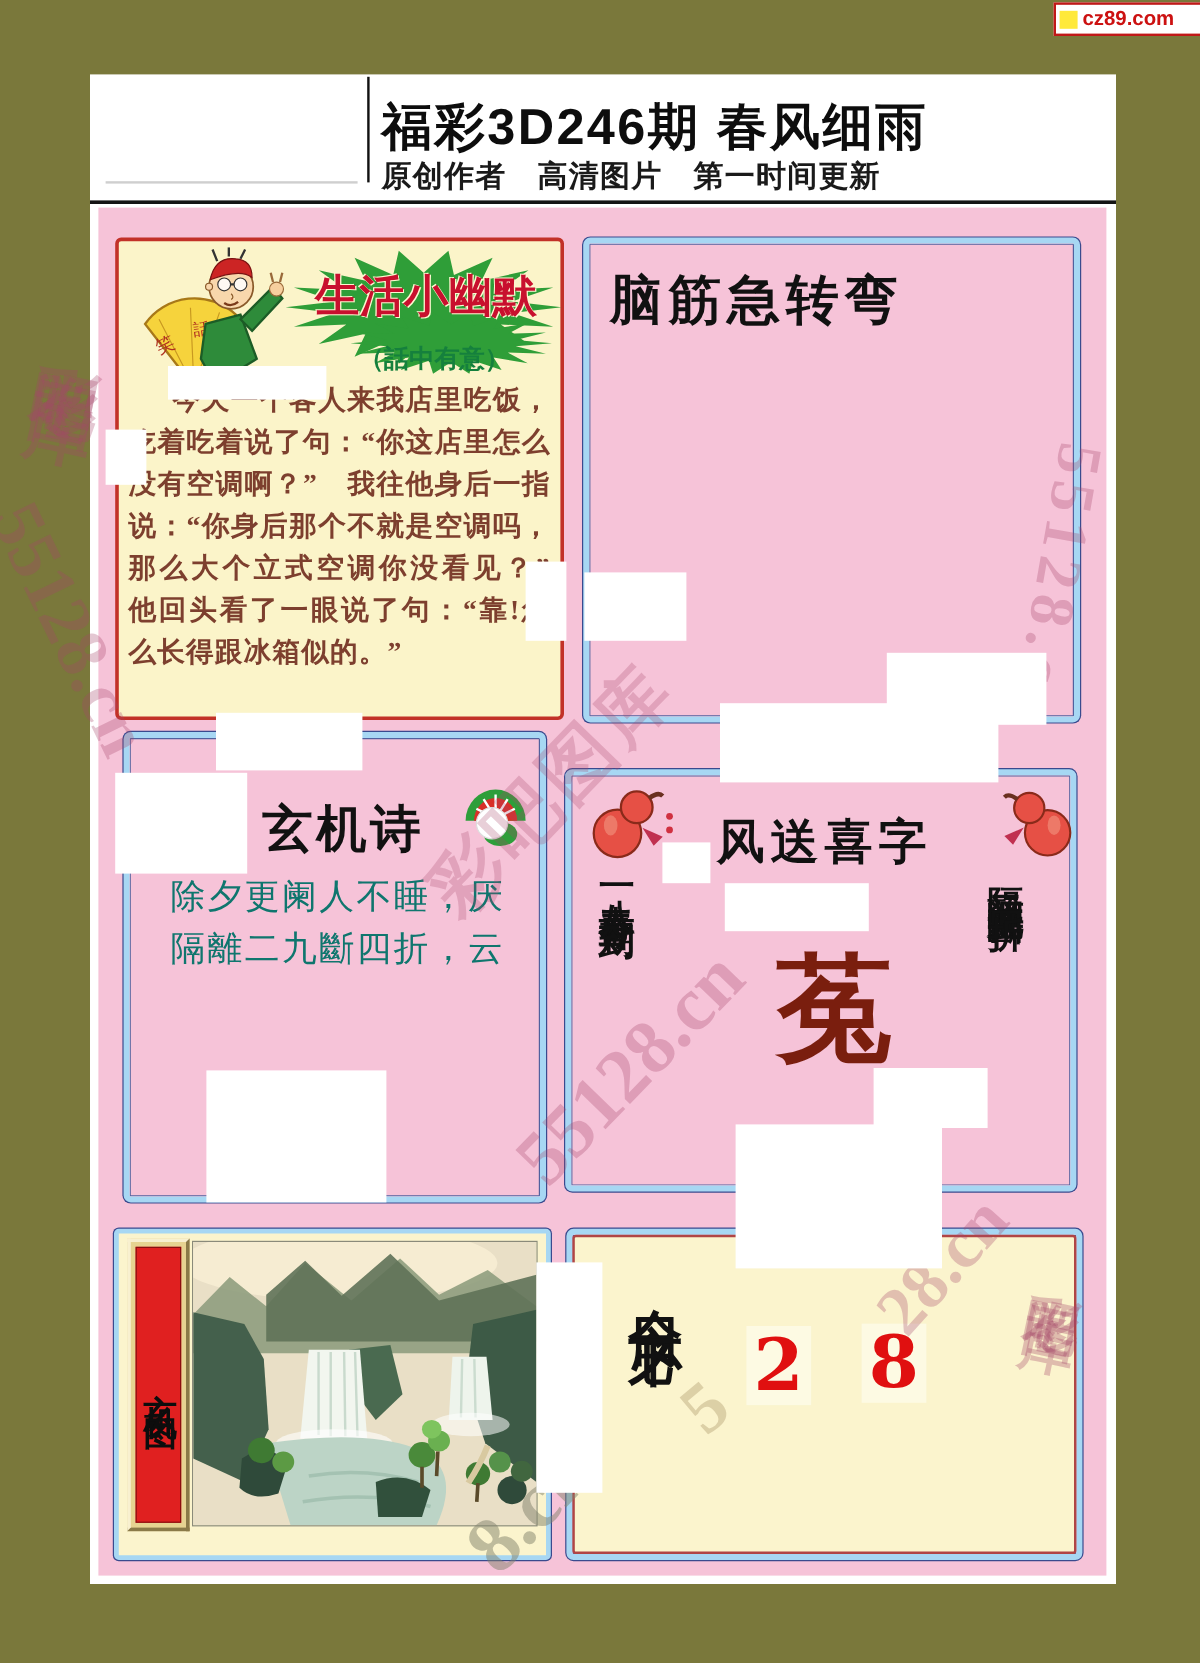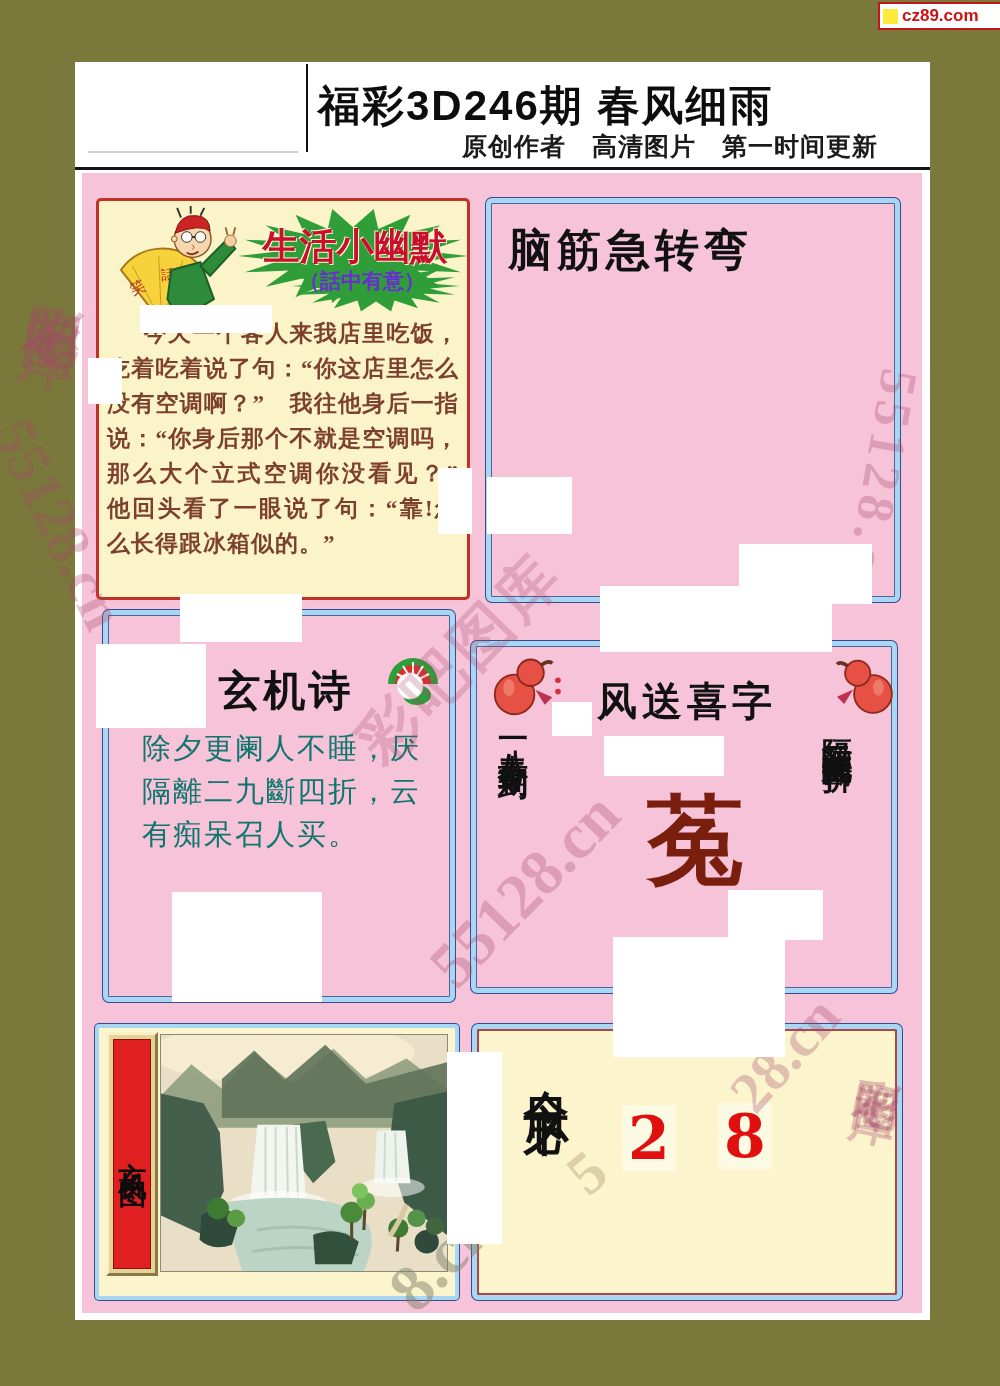--- a/index.html
+++ b/index.html
@@ -14,21 +14,21 @@
          text-decoration:none;z-index:10;}
   .badge-sq{width:15px;height:15px;background:#ffe93a;display:inline-block;}
   
   .page{position:absolute;left:75px;top:62px;width:855px;height:1258px;background:#ffffff;}
   .pink{position:absolute;left:82px;top:173px;width:840px;height:1140px;background:#f6c3d8;}
   .hdr-divider{position:absolute;left:306px;top:64px;width:2px;height:88px;background:#111;}
   .hdr-underline{position:absolute;left:88px;top:151px;width:210px;height:2px;background:#cfcfcf;}
   .hdr-title{position:absolute;left:318px;top:78px;width:560px;text-align:left;
              font-family:"Liberation Sans",sans-serif;font-weight:bold;font-size:42px;
              letter-spacing:2px;color:#0d0d0d;white-space:nowrap;}
-  .hdr-sub{position:absolute;left:318px;top:130px;width:560px;text-align:right;
+  .hdr-sub{position:absolute;left:318px;top:130px;width:560px;text-align:left;
            font-family:"Liberation Sans",sans-serif;font-weight:600;font-size:25px;
            letter-spacing:1px;color:#1a1a1a;white-space:nowrap;}
   .hdr-rule{position:absolute;left:75px;top:167px;width:855px;height:3px;background:#141414;}
   
   .box{position:absolute;z-index:1;}
   .humor-box{left:96px;top:198px;width:368px;height:396px;background:#fbf4c9;
              border:3px solid #c23128;border-radius:5px;}
   .blue-box{border:5px solid #a7d7f3;background:#f6c3d8;border-radius:6px;
             box-shadow:0 0 0 1px #3a4a8e, inset 0 0 0 1px #51619e;}
   .teaser-box{left:486px;top:198px;width:404px;height:394px;}
@@ -37,22 +37,22 @@
   .pic-box{left:95px;top:1024px;width:356px;height:268px;background:#fbf4cd;
            border:4px solid #a7d7f3;border-radius:4px;box-shadow:0 0 0 1px #3a4a8e;}
   .must-box{left:472px;top:1024px;width:420px;height:266px;}
   .must-inner{position:absolute;inset:0;background:#fbf4cd;border:2px solid #b04545;border-radius:3px;}
   
   .starburst{position:absolute;background:#2f9e38;
      clip-path:polygon(100% 50%,82% 55%,97% 67%,78% 65%,88% 82%,71% 73%,75% 93%,61% 78%,59% 99%,50% 80%,41% 99%,39% 78%,25% 93%,29% 73%,12% 82%,22% 65%,3% 67%,18% 55%,0% 50%,18% 45%,3% 33%,22% 35%,12% 18%,29% 27%,25% 7%,39% 22%,41% 1%,50% 20%,59% 1%,61% 22%,75% 7%,71% 27%,88% 18%,78% 35%,97% 33%,82% 45%);}
   .humor-title{position:absolute;left:147px;top:21px;width:218px;text-align:center;z-index:2;
                font-weight:bold;font-size:37px;color:#c8102e;white-space:nowrap;
                text-shadow:1px 1px 0 #fdf7d0,-1px -1px 0 #fdf7d0;}
-  .humor-sub{position:absolute;left:200px;top:66px;z-index:2;font-weight:bold;
-             font-size:21px;color:#6d28d9;white-space:nowrap;}
+  .humor-sub{position:absolute;left:200px;top:84px;z-index:2;font-weight:bold;
+             font-size:21px;color:#15803d;white-space:nowrap;}
   .humor-body{position:absolute;left:8px;top:115px;width:352px;font-size:23px;line-height:35px;
               font-weight:bold;color:#7d3f2e;text-indent:1.6em;letter-spacing:1px;text-align:justify;}
   
   .teaser-title{position:absolute;left:17px;top:18px;font-size:44px;font-weight:600;
                 letter-spacing:5px;color:#111;white-space:nowrap;}
   .teaser-body{position:absolute;left:23px;top:112px;width:374px;font-size:29px;line-height:42px;
                letter-spacing:2px;color:#111;text-align:justify;}
   
   .poem-title{position:absolute;left:98px;top:48px;width:160px;text-align:center;font-size:42px;
               font-weight:600;letter-spacing:3px;color:#111;white-space:nowrap;}
@@ -153,21 +153,20 @@
       <path d="M12 36 A18 19 0 1 1 48 36 Z" fill="#d83028"></path>
       <g stroke="#ffffff" stroke-width="2">
         <path d="M30 34 L14 26 M30 34 L20 18 M30 34 L30 14 M30 34 L40 18 M30 34 L46 26"></path>
       </g>
       <ellipse cx="34" cy="47" rx="14" ry="10" fill="#2e9e3a"></ellipse>
       <circle cx="27" cy="38" r="13" fill="#ffffff" stroke="#dddddd"></circle>
     </svg>
     <div class="poem-lines">
       <div>除夕更阑人不睡，厌</div>
       <div>隔離二九斷四折，云</div>
-      <div>有痴呆召人买。</div>
     </div>
   </div>
 
   <div class="box blue-box wind-box">
     <svg class="abs" style="left:8px;top:6px;" width="80" height="66" viewBox="0 0 80 70">
       <circle cx="30" cy="45" r="21" fill="#e65045" stroke="#8a2a1a" stroke-width="2"></circle>
       <circle cx="47" cy="22" r="14" fill="#e65045" stroke="#8a2a1a" stroke-width="2"></circle>
       <path d="M58 14 Q66 8 70 12" stroke="#6a3020" stroke-width="4" fill="none"></path>
       <path d="M52 40 L70 48 L62 56 Z" fill="#c03050"></path>
       <circle cx="76" cy="30" r="3" fill="#d03040"></circle>

